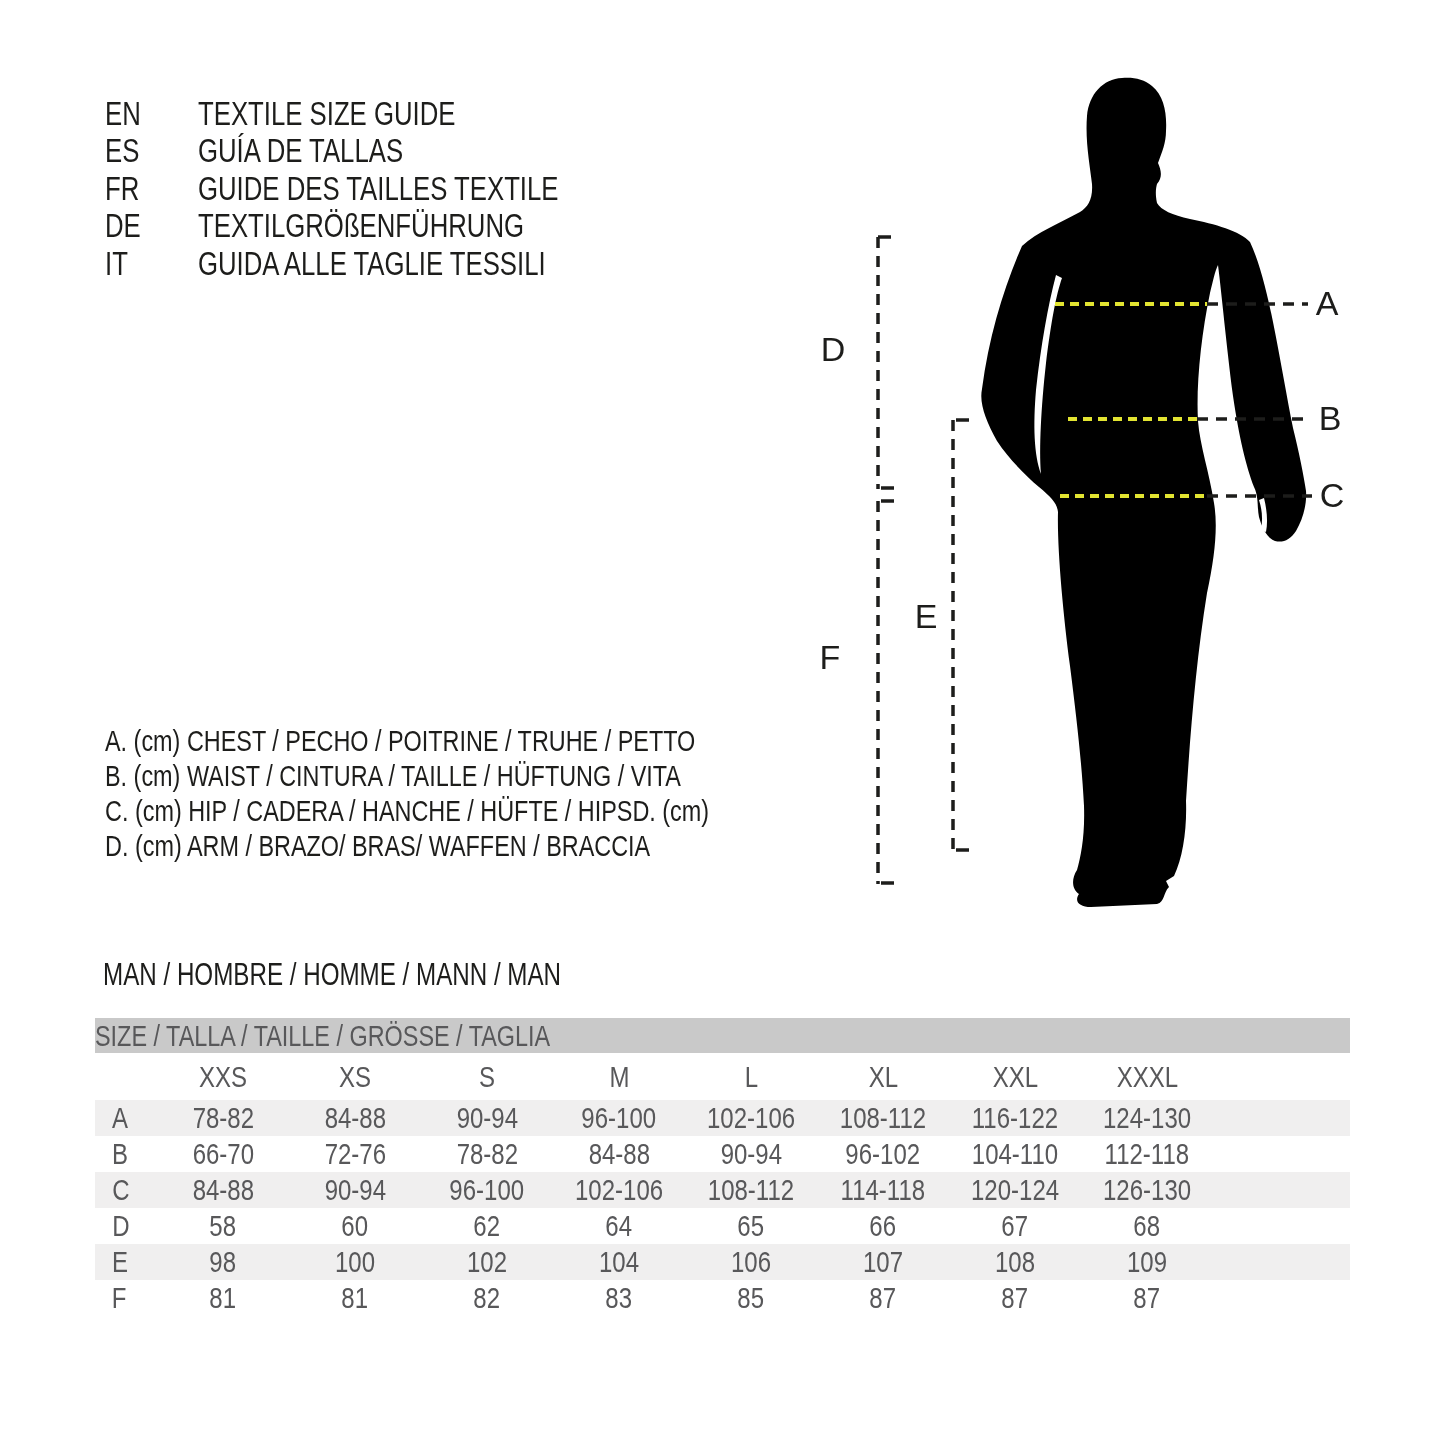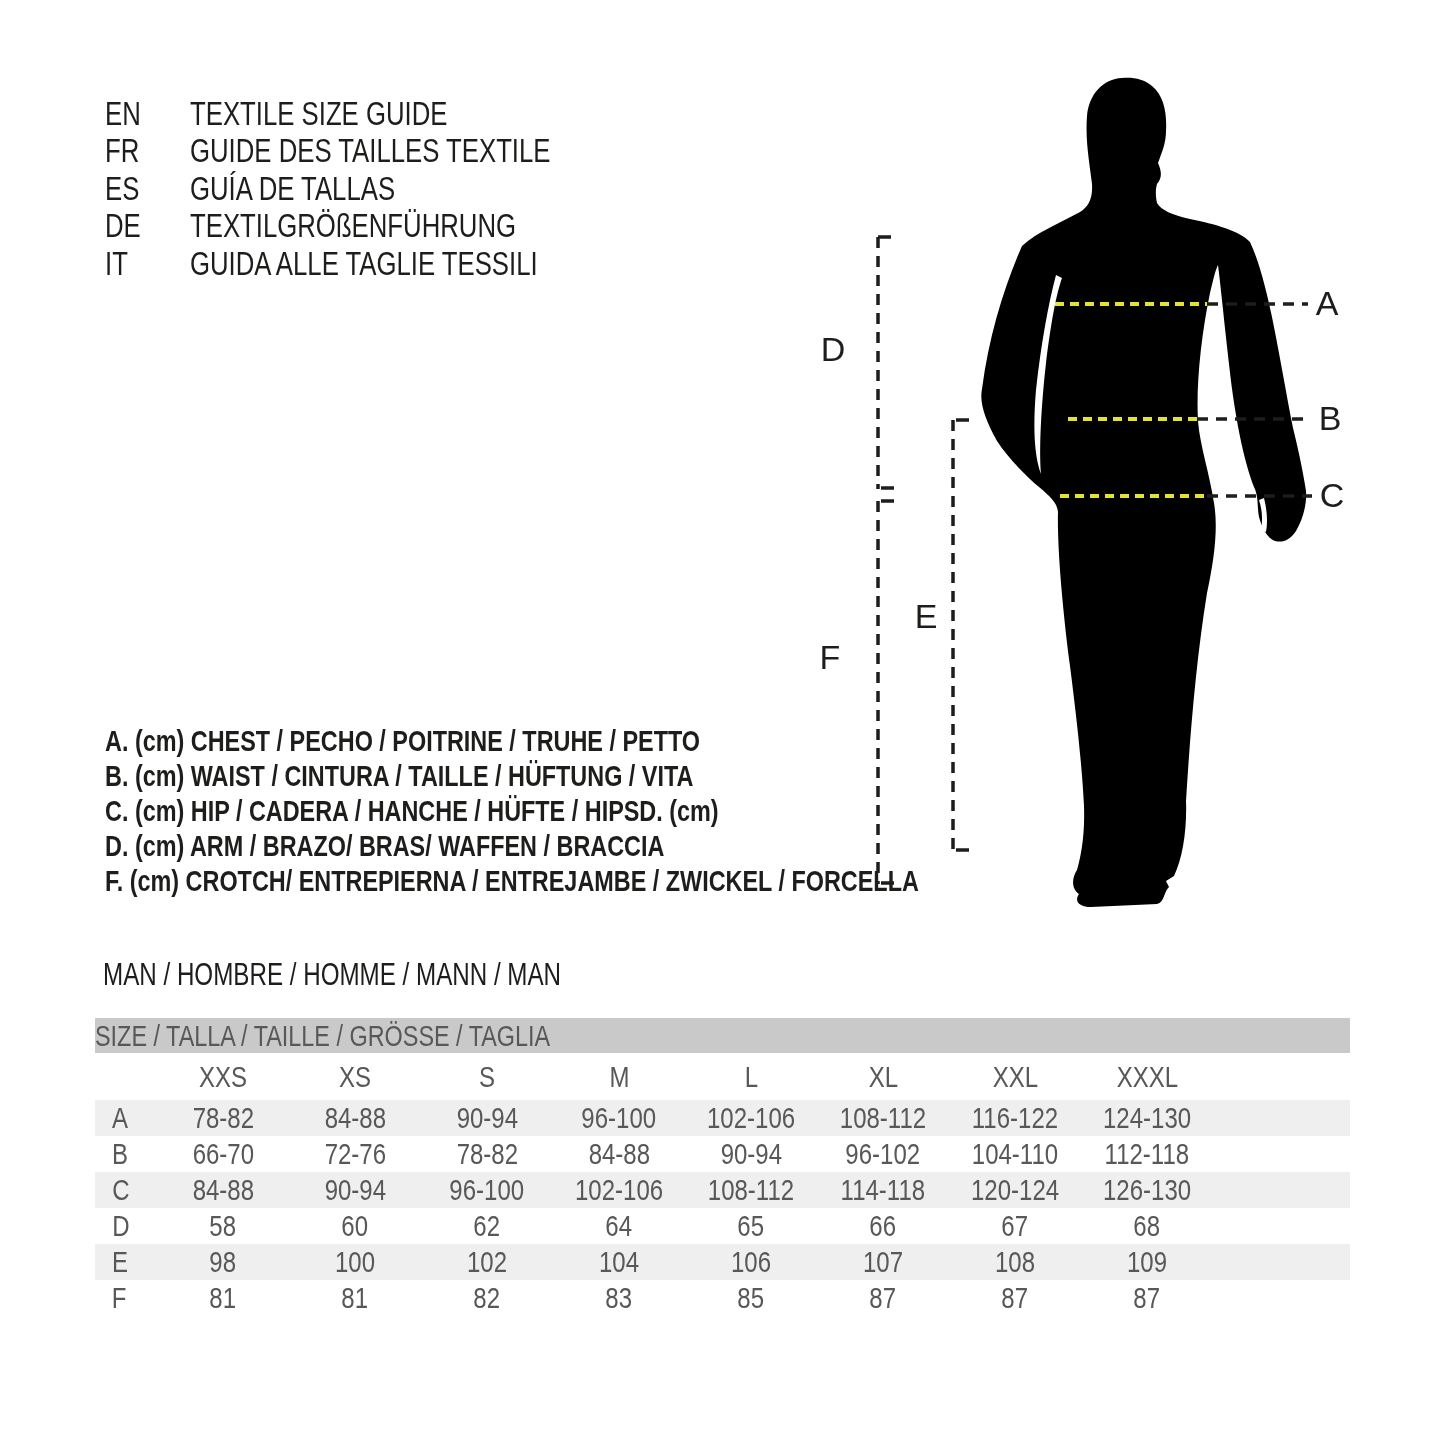--- a/index.html
+++ b/index.html
@@ -6,25 +6,25 @@
   .canvas{
     position:relative;width:1445px;height:1445px;background:#ffffff;overflow:hidden;
     font-family:"Liberation Sans","DejaVu Sans",sans-serif;color:#1d1d1b;
   }
   
   .cx{display:inline-block;transform:scaleX(0.78);transform-origin:0 50%;white-space:nowrap;}
   .cxc{display:inline-block;transform:scaleX(0.80);transform-origin:50% 50%;white-space:nowrap;}
 
   
   .lang-block{position:absolute;left:105px;top:95px;}
-  .lang-row{display:flex;height:37.5px;align-items:center;font-size:33px;}
+  .lang-row{display:flex;height:37.5px;align-items:center;font-size:33px;gap:8px;}
   .lang-code{width:85px;flex:0 0 85px;}
   
   .legend-block{position:absolute;left:105px;top:723px;}
-  .legend-row{height:35px;display:flex;align-items:center;font-size:30px;font-weight:bold;}
+  .legend-row{height:35px;display:flex;align-items:center;font-size:30px;}
   
   .gender-line{position:absolute;left:103px;top:957px;height:35px;display:flex;align-items:center;font-size:31px;}
 
   
   .figure-svg{position:absolute;left:790px;top:60px;width:580px;height:870px;}
   .fig-label{position:absolute;transform:translate(-50%,-50%);font-size:34px;color:#1d1d1b;}
 
   
   .size-table{position:absolute;left:95px;top:1018px;width:1255px;color:#58585a;font-size:30px;}
   .thead{height:35px;background:#c9c9c9;display:flex;align-items:center;box-sizing:border-box;}
@@ -39,26 +39,26 @@
 <body>
 
 <div class="canvas">
 
   <div class="lang-block">
     <div class="lang-row">
       <span class="lang-code"><span class="cx">EN</span></span>
       <span class="cx">TEXTILE SIZE GUIDE</span>
     </div>
     <div class="lang-row">
+      <span class="lang-code"><span class="cx">ES</span></span>
+      <span class="cx">GUÍA DE TALLAS</span>
+    </div>
+    <div class="lang-row">
       <span class="lang-code"><span class="cx">FR</span></span>
       <span class="cx">GUIDE DES TAILLES TEXTILE</span>
-    </div>
-    <div class="lang-row">
-      <span class="lang-code"><span class="cx">ES</span></span>
-      <span class="cx">GUÍA DE TALLAS</span>
     </div>
     <div class="lang-row">
       <span class="lang-code"><span class="cx">DE</span></span>
       <span class="cx">TEXTILGRÖßENFÜHRUNG</span>
     </div>
     <div class="lang-row">
       <span class="lang-code"><span class="cx">IT</span></span>
       <span class="cx">GUIDA ALLE TAGLIE TESSILI</span>
     </div>
   </div>
@@ -151,23 +151,20 @@
       </div>
     <div class="legend-row">
         <span class="cx">B. (cm) WAIST / CINTURA / TAILLE / HÜFTUNG / VITA</span>
       </div>
     <div class="legend-row">
         <span class="cx">C. (cm) HIP / CADERA / HANCHE / HÜFTE / HIPSD. (cm)</span>
       </div>
     <div class="legend-row">
         <span class="cx">D. (cm) ARM / BRAZO/ BRAS/ WAFFEN / BRACCIA</span>
       </div>
-    <div class="legend-row">
-        <span class="cx">F. (cm) CROTCH/ ENTREPIERNA / ENTREJAMBE / ZWICKEL / FORCELLA</span>
-      </div>
   </div>
 
   <div class="gender-line">
       <span class="cx">MAN / HOMBRE / HOMME / MANN / MAN</span>
     </div>
 
   <div class="size-table">
     <div class="thead">
       <span class="cx">SIZE / TALLA / TAILLE / GRÖSSE / TAGLIA</span>
     </div>

